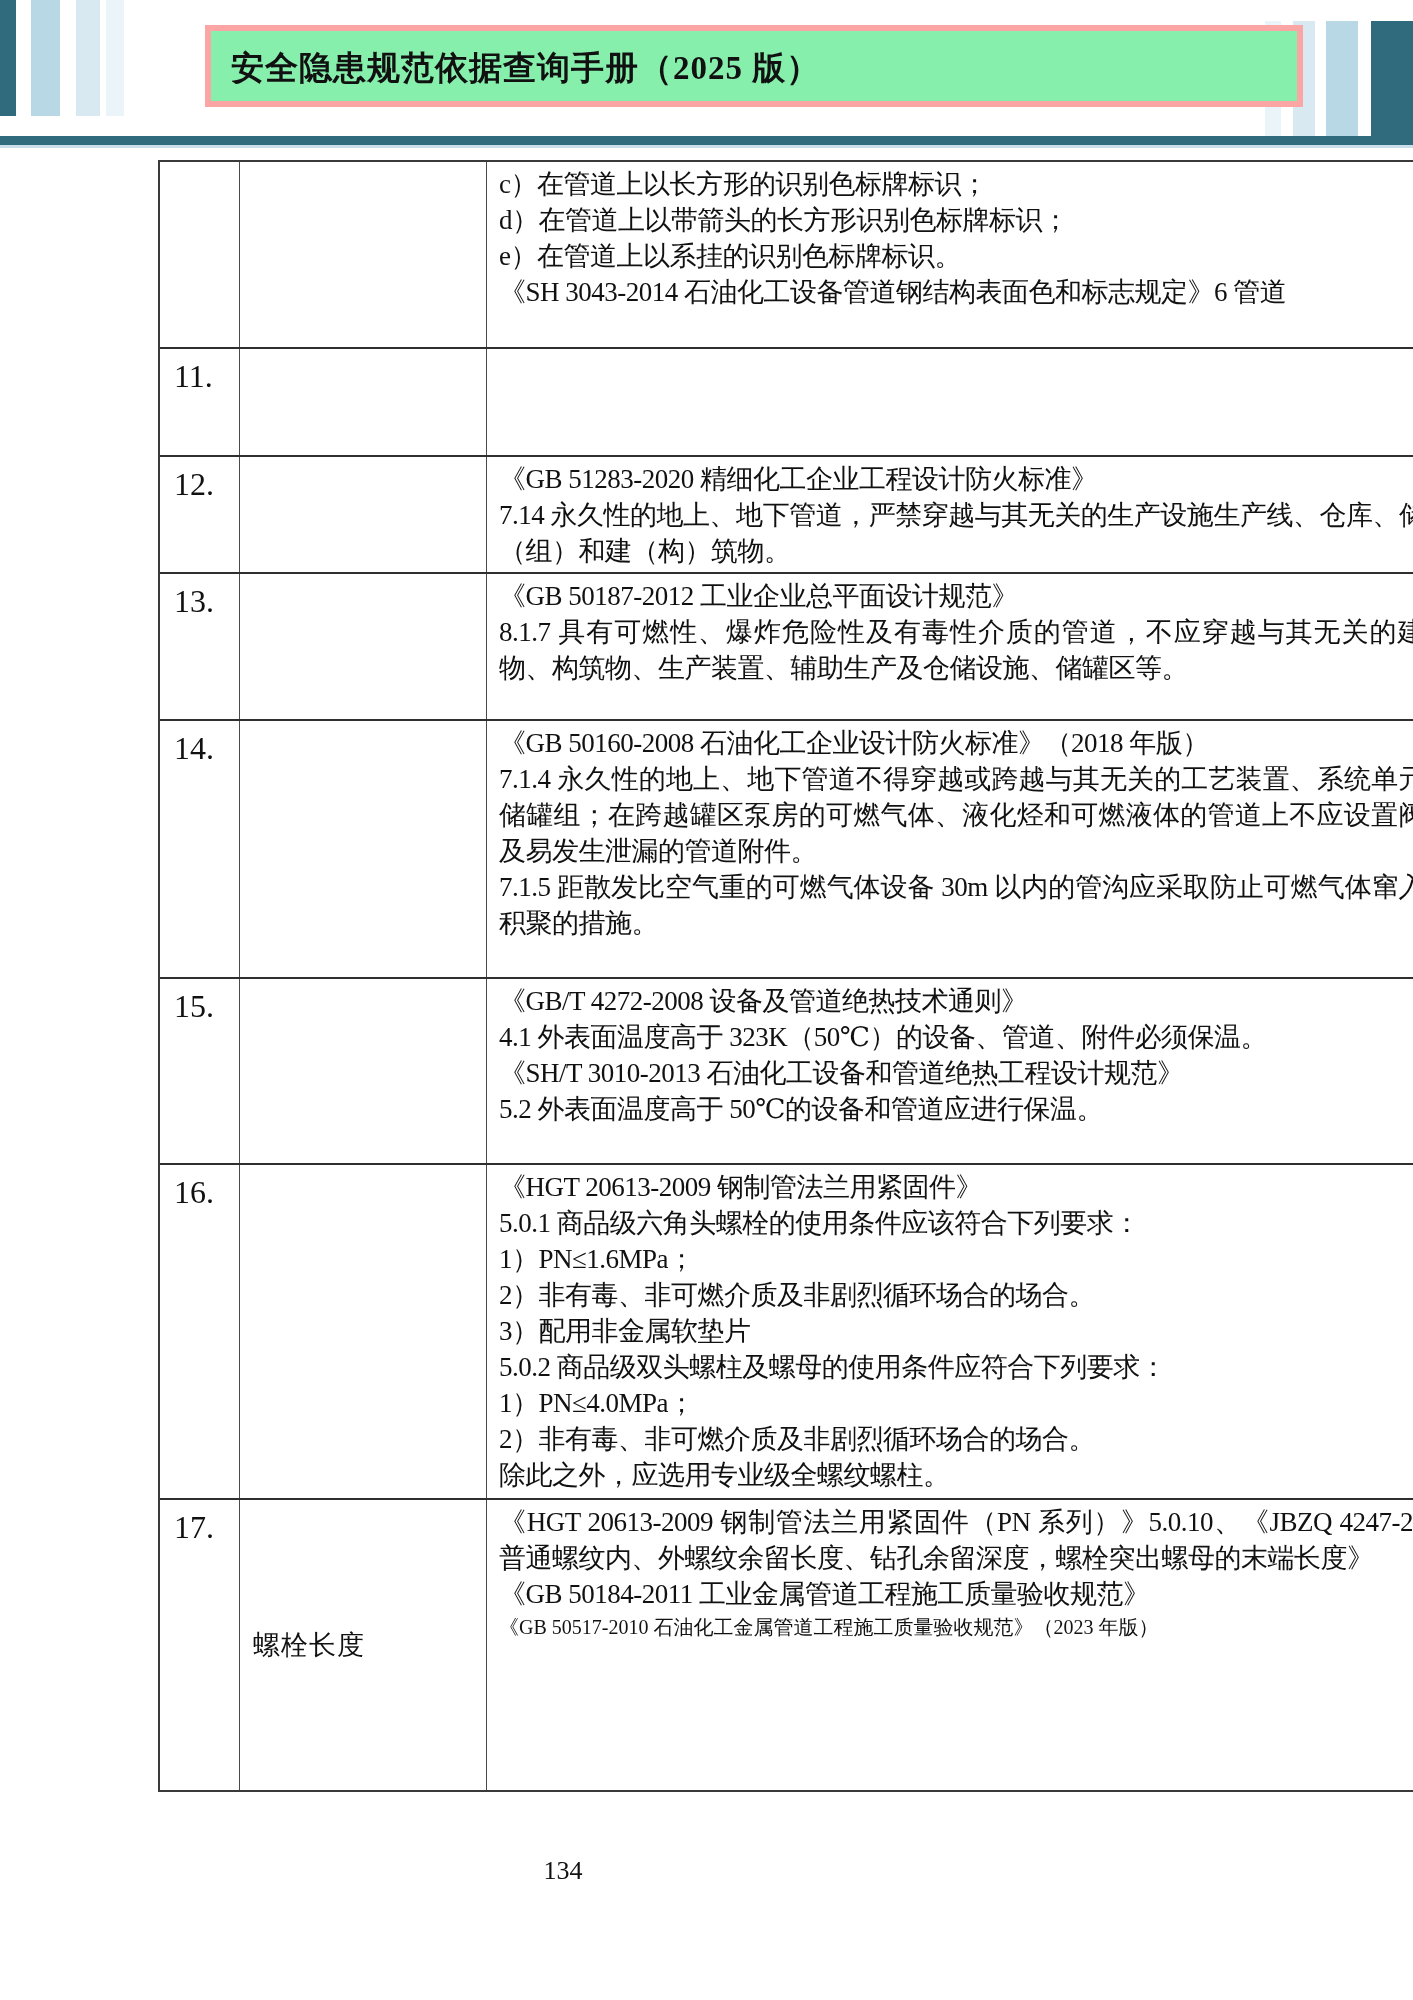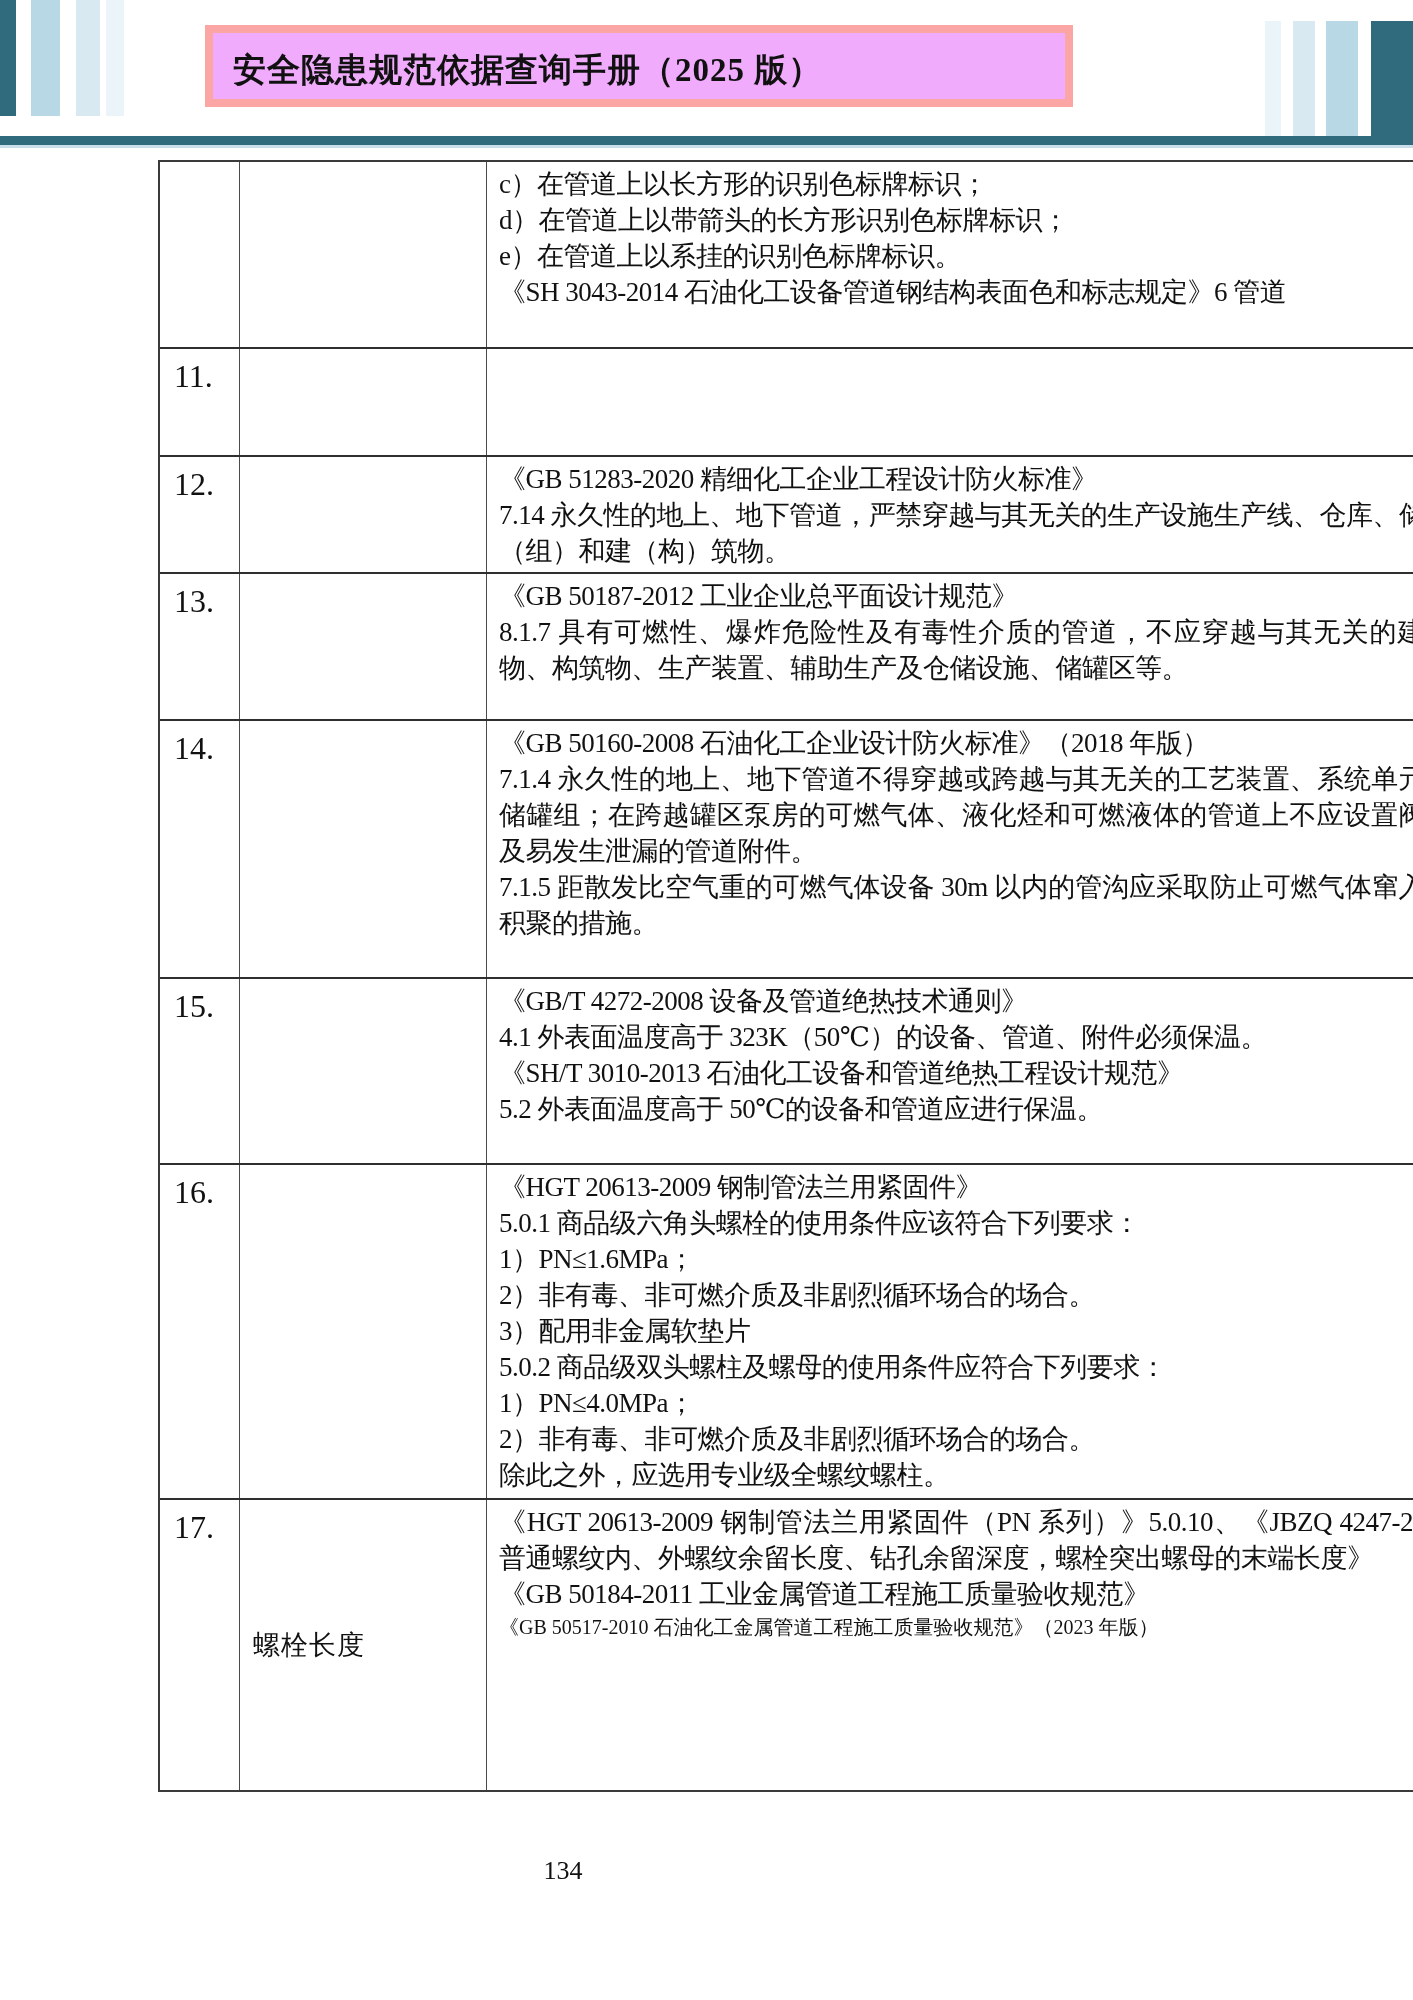--- a/index.html
+++ b/index.html
@@ -20,22 +20,22 @@
   .l3{left:76px;width:24px;height:116px;}
   .l4{left:106px;width:18px;height:116px;}
   .r4{left:1265px;top:21px;width:16px;height:115px;}
   .r3{left:1293px;top:21px;width:22px;height:115px;}
   .r2{left:1326px;top:21px;width:32px;height:115px;}
   .r1{left:1371px;top:21px;width:42px;height:123px;}
   .teal-rule{position:absolute;left:0;top:136px;width:1413px;height:9px;background:#2F6B7C;}
   .teal-rule-under{position:absolute;left:0;top:145px;width:1413px;height:3px;background:#C8DFEB;}
   
   .header-box{
-    position:absolute;left:205px;top:25px;width:868px;height:82px;
-    border:8px solid #fca5a5;box-sizing:border-box;background:#f0abfc;
+    position:absolute;left:205px;top:25px;width:1098px;height:82px;
+    border:6px solid #fca5a5;box-sizing:border-box;background:#86efac;
   }
   .header-title{
     font-size:33px;font-weight:bold;letter-spacing:1px;
     line-height:74px;padding-left:20px;white-space:nowrap;
   }
   
   .doc-table{
     position:absolute;left:158px;top:160px;width:1304px;box-sizing:border-box;
     border:2px solid #3a3a3a;background:#fff;
   }

